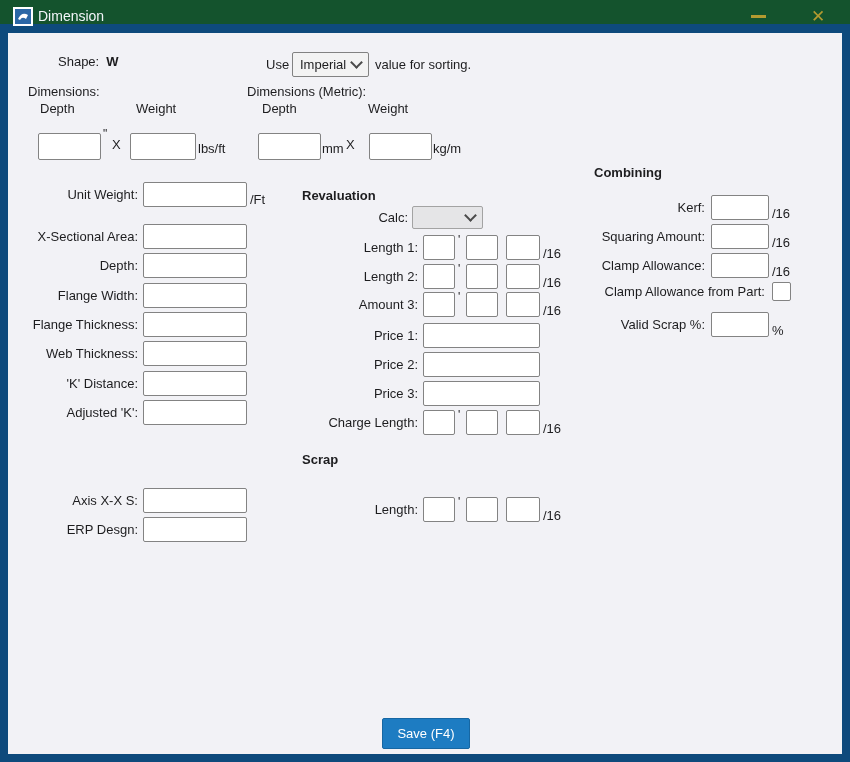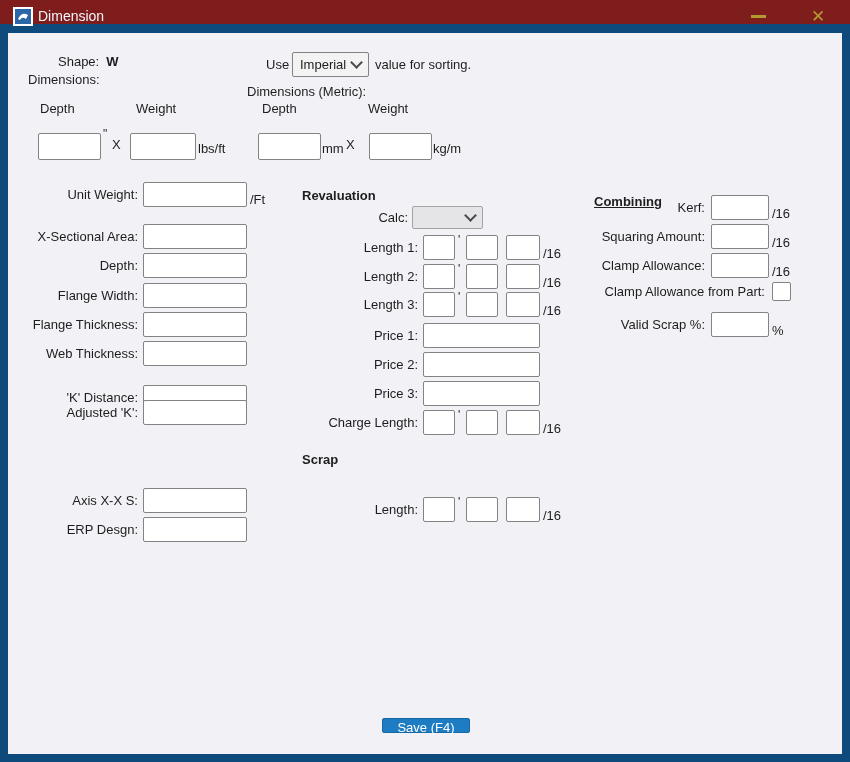--- a/index.html
+++ b/index.html
@@ -5,21 +5,21 @@
   html,body{margin:0;padding:0;background:#d8d8d8;}
   .window{
     position:relative;width:850px;height:762px;
     background:#0e4a7c;overflow:hidden;
     font-family:"Liberation Sans",sans-serif;font-size:13px;color:#1d1d1f;
   }
   .abs{position:absolute;}
   
   .artifact{position:absolute;top:0;height:4px;background:#20303c;opacity:.8;}
   
-  .titlebar{position:absolute;left:0;top:0;width:850px;height:24px;background:#7f1d1d;}
+  .titlebar{position:absolute;left:0;top:0;width:850px;height:24px;background:#14532d;}
   .title-text{position:absolute;left:38px;top:8px;color:#f2f5f9;font-size:14px;}
   .app-icon{position:absolute;left:13px;top:7px;width:20px;height:19px;}
   .win-btn{position:absolute;top:2px;width:36px;height:29px;display:flex;align-items:center;justify-content:center;cursor:pointer;}
   .min-bar{width:15px;height:3px;background:#b39a30;}
   .close-glyph{color:#b39a30;font-size:17px;line-height:17px;}
   
   .content{position:absolute;left:8px;top:33px;width:834px;height:721px;background:#f2f2f6;}
   
   .tin{
     position:absolute;box-sizing:border-box;background:#fff;
@@ -60,21 +60,21 @@
   .comb-row{position:absolute;left:560px;width:290px;height:26px;}
   .clabel{position:absolute;left:0;top:5px;width:145px;text-align:right;}
   .cinput{left:151px;top:0;width:58px;height:25px;}
   .csuffix{position:absolute;left:212px;top:11px;}
   .cb-label{position:absolute;left:0;top:2px;width:205px;text-align:right;}
   .checkbox{position:absolute;left:212px;top:0;width:19px;height:19px;background:#fff;border:1px solid #838383;border-radius:2px;cursor:pointer;box-sizing:border-box;}
   
   .sect{position:absolute;font-weight:bold;}
   
   .save-btn{
-    position:absolute;left:382px;top:718px;width:88px;height:15px;
+    position:absolute;left:382px;top:718px;width:88px;height:31px;
     background:#1d7cc2;border:1px solid #1667a3;border-radius:2px;
     color:#ffffff;font-family:inherit;font-size:13px;cursor:pointer;
   }
 </style>
 </head>
 <body>
 
 <div class="window">
 
   <div class="artifact" style="left:118px;width:22px;"></div>
@@ -106,21 +106,21 @@
     <span>Shape:</span>
     <span class="bold">W</span>
   </div>
   <span class="abs" style="left:266px;top:57px;">Use</span>
   <div class="combo" style="left:292px;top:52px;width:77px;height:25px;">
     <span>Imperial</span>
     <span class="chev"></span>
   </div>
   <span class="abs" style="left:375px;top:57px;">value for sorting.</span>
 
-  <span class="abs" style="left:28px;top:72px;">Dimensions:</span>
+  <span class="abs" style="left:28px;top:84px;">Dimensions:</span>
   <span class="abs" style="left:40px;top:101px;">Depth</span>
   <span class="abs" style="left:136px;top:101px;">Weight</span>
   <span class="abs" style="left:247px;top:84px;">Dimensions (Metric):</span>
   <span class="abs" style="left:262px;top:101px;">Depth</span>
   <span class="abs" style="left:368px;top:101px;">Weight</span>
 
   <input class="tin" style="left: 38px; top: 133px; width: 63px; height: 27px;">
   <span class="abs" style="left:103px;top:127px;font-size:12px;">"</span>
   <span class="abs" style="left:112px;top:137px;">X</span>
   <input class="tin" style="left: 130px; top: 133px; width: 66px; height: 27px;">
@@ -149,21 +149,21 @@
     <input class="tin pinput" style="">
   </div>
   <div class="prop-row" style="top:312px;">
     <span class="plabel">Flange Thickness:</span>
     <input class="tin pinput" style="">
   </div>
   <div class="prop-row" style="top:341px;">
     <span class="plabel">Web Thickness:</span>
     <input class="tin pinput" style="">
   </div>
-  <div class="prop-row" style="top:385px;padding-left:48px;">
+  <div class="prop-row" style="top:371px;padding-left:48px;">
     <span class="plabel">'K' Distance:</span>
     <input class="tin pinput" style="">
   </div>
   <div class="prop-row" style="top:400px;">
     <span class="plabel">Adjusted 'K':</span>
     <input class="tin pinput" style="">
   </div>
   <div class="prop-row" style="top:517px;">
     <span class="plabel">ERP Desgn:</span>
     <input class="tin pinput" style="">
@@ -193,21 +193,21 @@
   </div>
   <div class="trip-row" style="top:264px;">
     <span class="tlabel">Length 2:</span>
     <input class="tin t1" style="">
     <span class="apos">'</span>
     <input class="tin t2" style="">
     <input class="tin t3" style="">
     <span class="sixt">/16</span>
   </div>
   <div class="trip-row" style="top:292px;">
-    <span class="tlabel">Length 3:</span>
+    <span class="tlabel">Amount 3:</span>
     <input class="tin t1" style="">
     <span class="apos">'</span>
     <input class="tin t2" style="">
     <input class="tin t3" style="">
     <span class="sixt">/16</span>
   </div>
 
   <div class="trip-row" style="top:323px;">
     <span class="tlabel">Price 1:</span>
     <input class="tin price-input" style="">
@@ -233,21 +233,21 @@
   <span class="sect" style="left:302px;top:452px;">Scrap</span>
   <div class="trip-row" style="top:497px;">
     <span class="tlabel">Length:</span>
     <input class="tin t1" style="">
     <span class="apos">'</span>
     <input class="tin t2" style="">
     <input class="tin t3" style="">
     <span class="sixt">/16</span>
   </div>
 
-  <span class="sect" style="left:594px;top:194px;text-decoration:underline;">Combining</span>
+  <span class="sect" style="left:594px;top:165px;">Combining</span>
 
   <div class="comb-row" style="top:195px;">
     <span class="clabel">Kerf:</span>
     <input class="tin cinput" style="">
     <span class="csuffix">/16</span>
   </div>
   <div class="comb-row" style="top:224px;">
     <span class="clabel">Squaring Amount:</span>
     <input class="tin cinput" style="">
     <span class="csuffix">/16</span>

